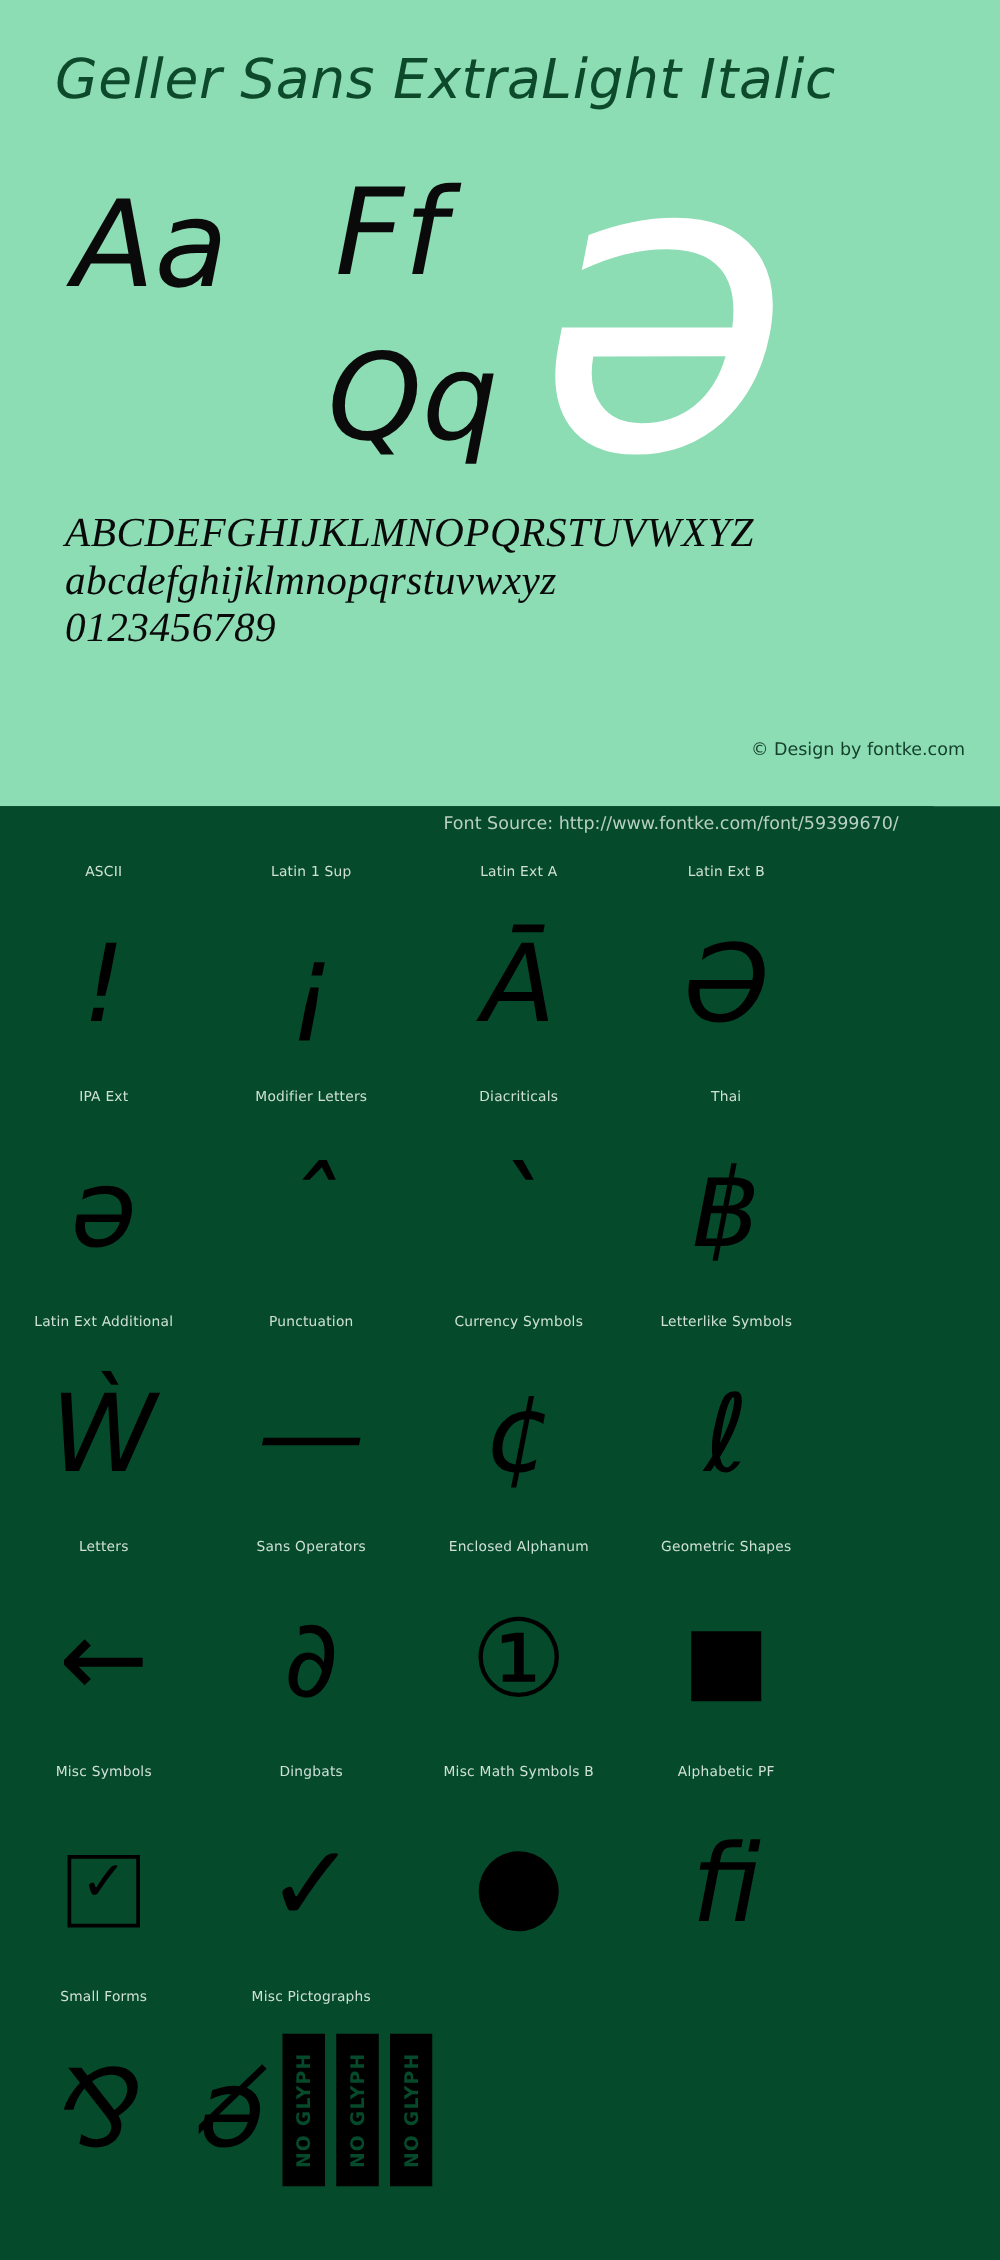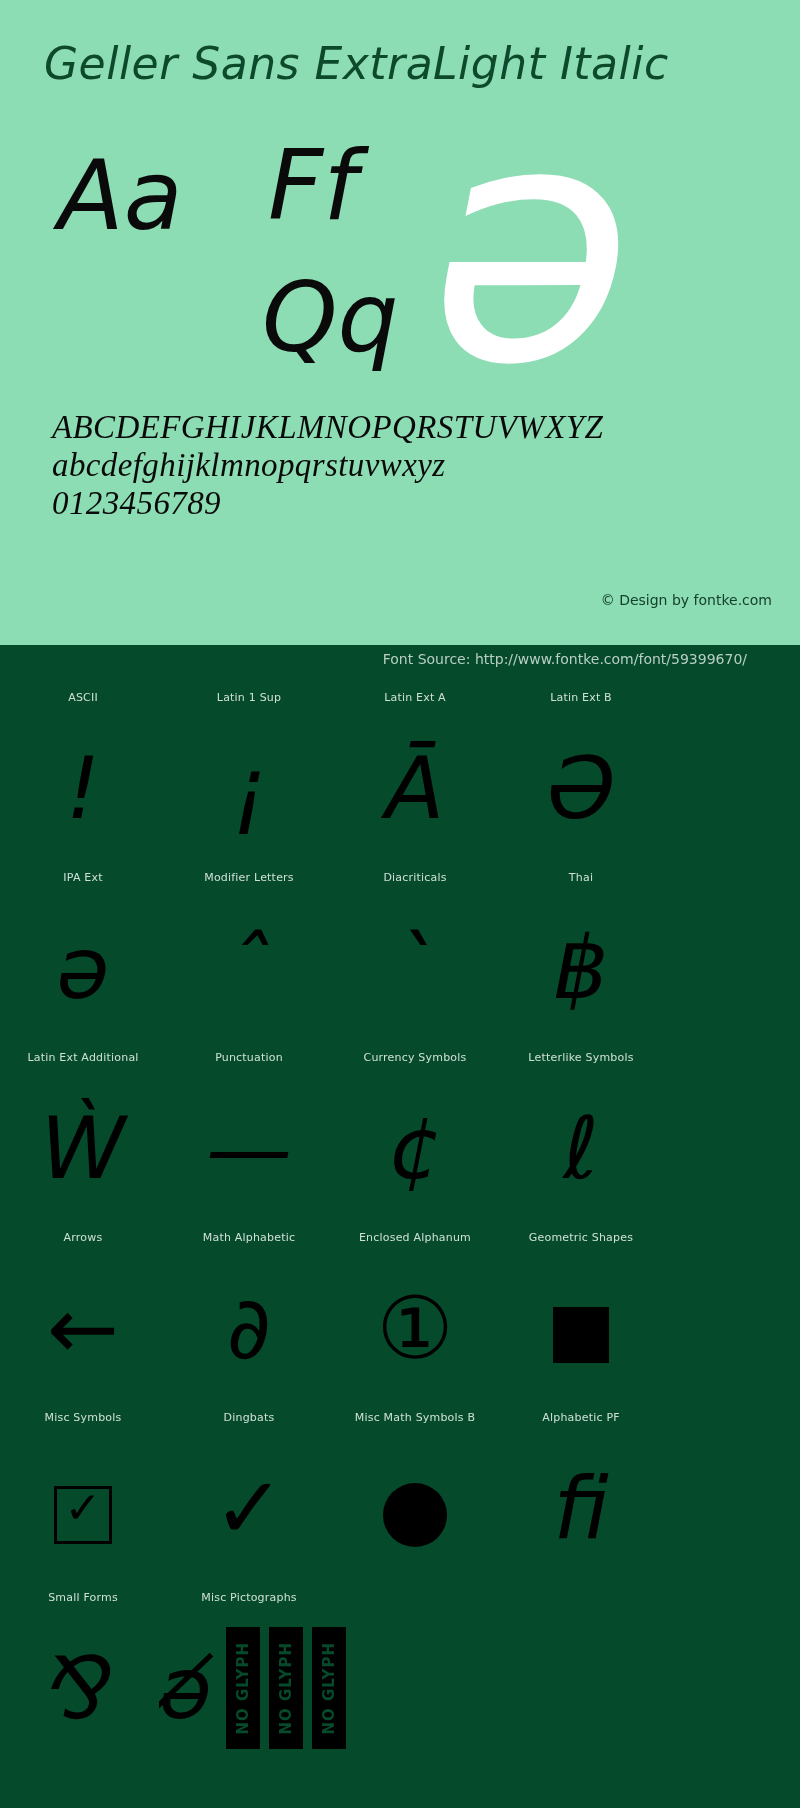--- a/index.html
+++ b/index.html
@@ -99,21 +99,20 @@
     color: #14402c;
     white-space: nowrap;
   }
 
   
   #source-bar {
     position: relative;
     width: 747px;
     height: 36px;
     background: #054a2b;
-    padding-left: 28px;
   }
   #font-source {
     position: absolute;
     right: 28px;
     top: 6px;
     font-family: "DejaVu Sans", sans-serif;
     font-size: 14px;
     color: #b9cfc3;
     white-space: nowrap;
     text-decoration: none;
@@ -337,24 +336,24 @@
       </div>
       <div class="glyph-cell">
         <div class="cell-glyph">¢</div>
       </div>
       <div class="glyph-cell">
         <div class="cell-glyph">ℓ</div>
       </div>
     </div>
     <div class="glyph-row">
       <div class="glyph-cell">
-        <div class="cell-label">Arrows</div>
-      </div>
-      <div class="glyph-cell">
-        <div class="cell-label">Math Alphabetic</div>
+        <div class="cell-label">Letters</div>
+      </div>
+      <div class="glyph-cell">
+        <div class="cell-label">Sans Operators</div>
       </div>
       <div class="glyph-cell">
         <div class="cell-label">Enclosed Alphanum</div>
       </div>
       <div class="glyph-cell">
         <div class="cell-label">Geometric Shapes</div>
       </div>
     </div>
     <div class="glyph-row">
       <div class="glyph-cell">

